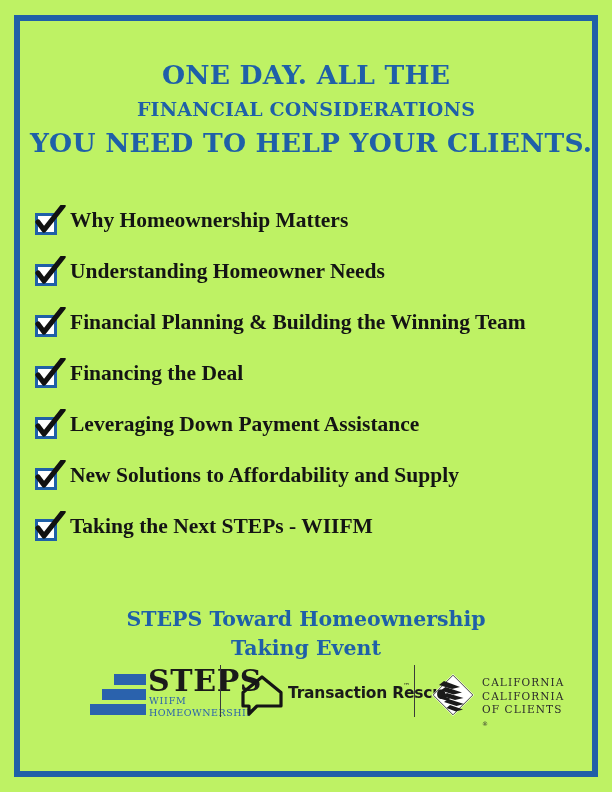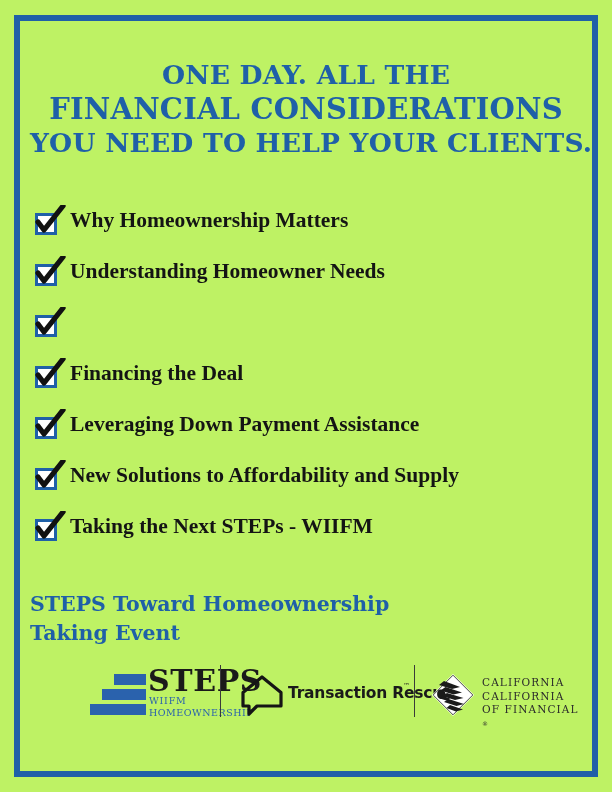--- a/index.html
+++ b/index.html
@@ -45,21 +45,21 @@
     font-weight: bold;
     font-size: 26.5px;
     line-height: 34px;
     letter-spacing: 0.2px;
   }
   #headline .hl-line {
     display: block;
     white-space: nowrap;
   }
   #headline .hl-line.l1 { font-size: 26.5px; }
-  #headline .hl-line.l2 { font-size: 29px; }
+  #headline .hl-line.l2 { font-size: 19px; }
   #headline .hl-line.l3 { font-size: 26.5px; }
 
   
   #checklist {
     position: absolute;
     left: 33px;
     top: 197px;
     width: 560px;
     margin-top: 6px;
   }
@@ -101,22 +101,23 @@
     font-size: 21.5px;
     line-height: 34px;
     color: #141414;
     white-space: nowrap;
   }
 
   
   #subheading {
     position: absolute;
     left: 30px;
-    top: 590px;
+    top: 605px;
     width: 552px;
+    text-align: center;
     color: #1f60a8;
     font-family: "DejaVu Serif", "Liberation Serif", serif;
     font-weight: bold;
     font-size: 20.5px;
     line-height: 29px;
   }
   #subheading .sh-line { display: block; white-space: nowrap; }
 
   
   #logo-strip {
@@ -295,20 +296,21 @@
       <div class="check-label">Understanding Homeowner Needs</div>
     </div>
 
     <div class="check-row">
       <div class="check-box-wrap">
         <div class="check-box"></div>
         <svg class="check-mark" viewBox="0 0 34 34" xmlns="http://www.w3.org/2000/svg" aria-hidden="true">
           <path d="M5 17 L11 25 L30 1" fill="none" stroke="#111111" stroke-width="5.2" stroke-linecap="round" stroke-linejoin="round"></path>
         </svg>
       </div>
+      <div class="check-label">Financial Planning &amp; Building the Winning Team</div>
     </div>
 
     <div class="check-row">
       <div class="check-box-wrap">
         <div class="check-box"></div>
         <svg class="check-mark" viewBox="0 0 34 34" xmlns="http://www.w3.org/2000/svg" aria-hidden="true">
           <path d="M5 17 L11 25 L30 1" fill="none" stroke="#111111" stroke-width="5.2" stroke-linecap="round" stroke-linejoin="round"></path>
         </svg>
       </div>
       <div class="check-label">Financing the Deal</div>
@@ -387,21 +389,21 @@
           <path d="M18.5 27 L34 32 L26.5 34 L14 30 Z"></path>
           <path d="M20 33 L33 37.5 L26 39.5 L16.5 36 Z"></path>
           <path d="M8.5 18 C12 16.5 15 18.5 15.5 21.5 C16 25 13.5 27.5 10.5 27 C7 26.4 6 21 8.5 18 Z"></path>
           <path d="M12 23.5 L20 26.5 L18 29 L11.5 27 Z"></path>
         </g>
       </svg>
       <div id="car-text">
         <span>CALIFORNIA</span>
         <span>CALIFORNIA</span>
         <span>
-            <span>OF FINANCIAL</span>
+            <span>OF CLIENTS</span>
             <span id="car-reg">®</span>
           </span>
       </div>
     </div>
 
   </div>
 
 </div>
 
 </body></html>

